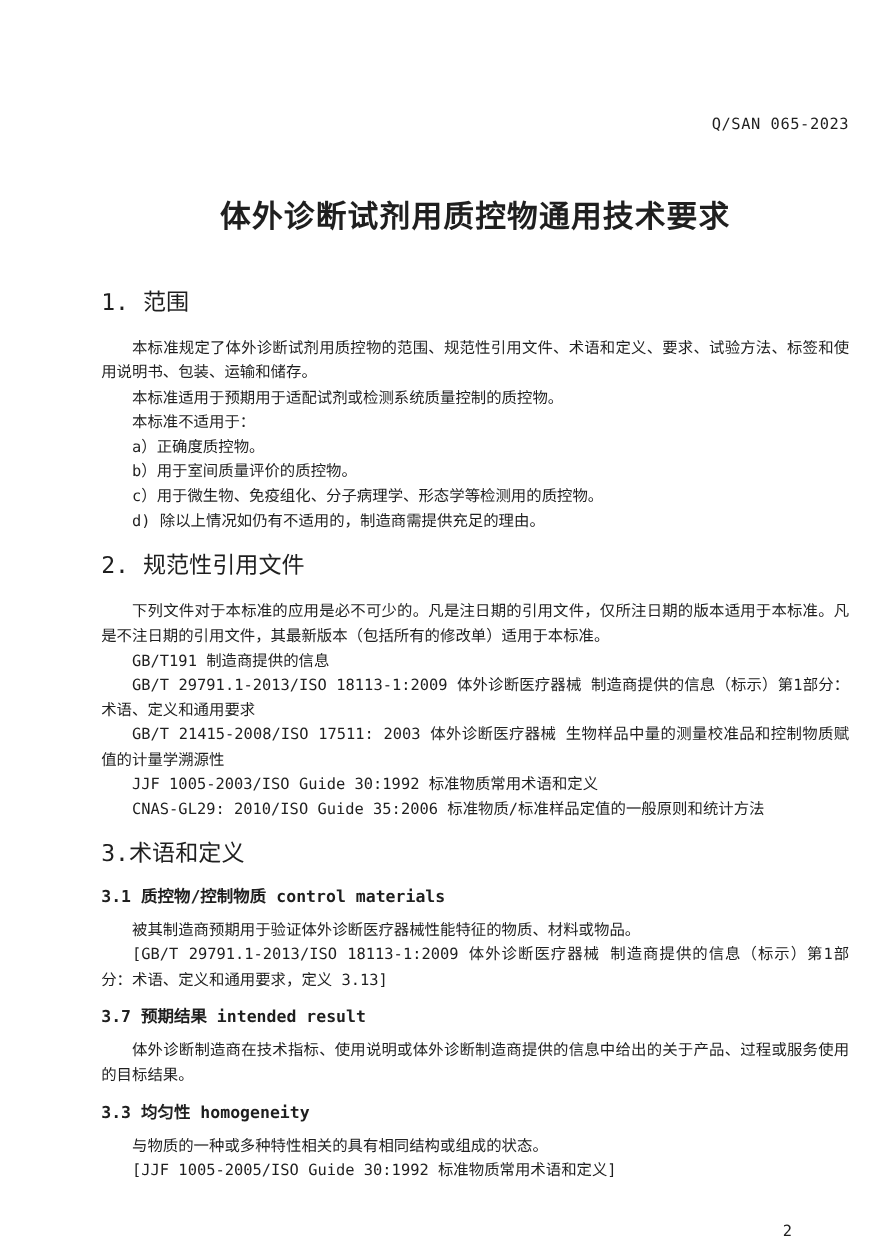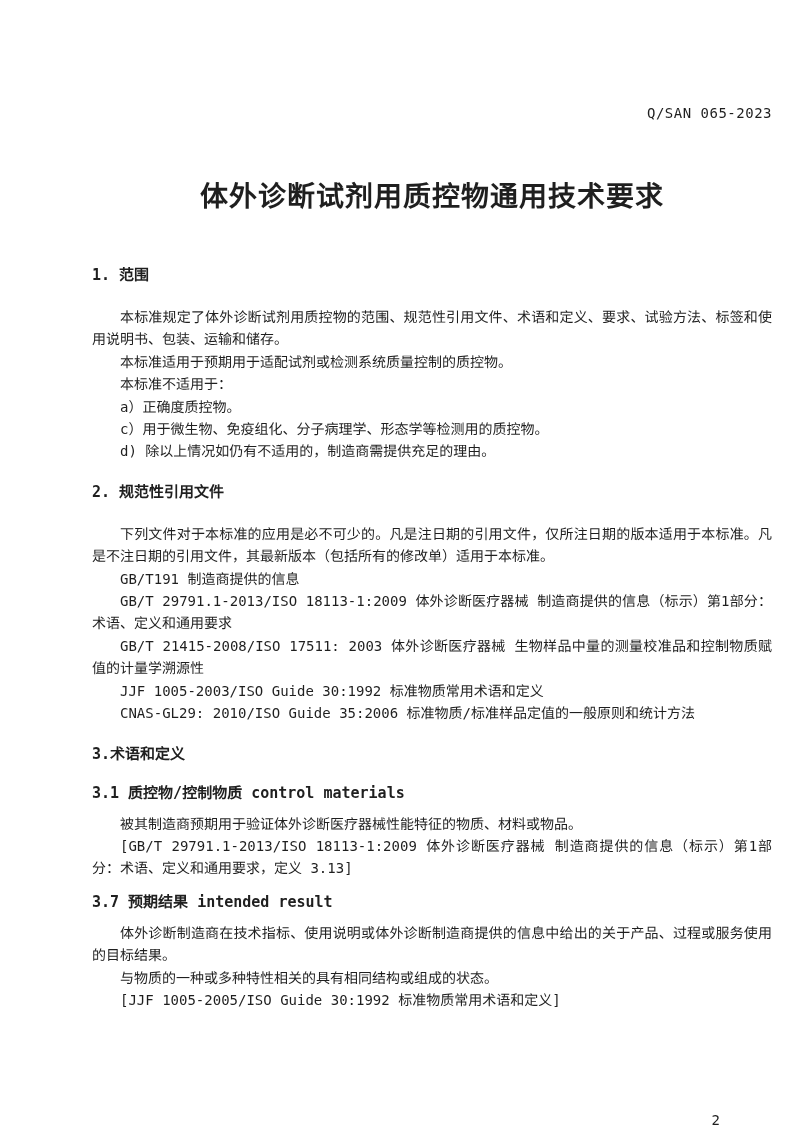--- a/index.html
+++ b/index.html
@@ -31,22 +31,22 @@
     margin: 62px 0 0 0;
     text-align: center;
     font-family: "DejaVu Sans", "Liberation Sans", sans-serif;
     font-size: 28px;
     font-weight: bold;
     line-height: 26px;
     letter-spacing: 1px;
   }
   h2.sec-heading {
     font-family: "DejaVu Sans Mono", "Liberation Sans", sans-serif;
-    font-size: 15px;
-    font-weight: bold;
+    font-size: 21px;
+    font-weight: normal;
     line-height: 18px;
     margin: 20px 0 22px 0;
   }
   h2.sec-heading.first {
     margin-top: 56px;
   }
   h3.sub-heading {
     font-family: "DejaVu Sans Mono", "Liberation Sans", sans-serif;
     font-size: 15px;
     font-weight: bold;
@@ -76,20 +76,21 @@
   </div>
 
   <h1 class="doc-title">体外诊断试剂用质控物通用技术要求</h1>
 
   <section>
     <h2 class="sec-heading first">1. 范围</h2>
     <p class="body-par">本标准规定了体外诊断试剂用质控物的范围、规范性引用文件、术语和定义、要求、试验方法、标签和使用说明书、包装、运输和储存。</p>
     <p class="body-par">本标准适用于预期用于适配试剂或检测系统质量控制的质控物。</p>
     <p class="body-par">本标准不适用于：</p>
     <p class="body-par">a）正确度质控物。</p>
+    <p class="body-par">b）用于室间质量评价的质控物。</p>
     <p class="body-par">c）用于微生物、免疫组化、分子病理学、形态学等检测用的质控物。</p>
     <p class="body-par">d) 除以上情况如仍有不适用的，制造商需提供充足的理由。</p>
   </section>
 
   <section>
     <h2 class="sec-heading">2. 规范性引用文件</h2>
     <p class="body-par">下列文件对于本标准的应用是必不可少的。凡是注日期的引用文件，仅所注日期的版本适用于本标准。凡是不注日期的引用文件，其最新版本（包括所有的修改单）适用于本标准。</p>
     <p class="body-par">GB/T191 制造商提供的信息</p>
     <p class="body-par">GB/T 29791.1-2013/ISO 18113-1:2009 体外诊断医疗器械 制造商提供的信息（标示）第1部分：术语、定义和通用要求</p>
     <p class="body-par">GB/T 21415-2008/ISO 17511: 2003 体外诊断医疗器械 生物样品中量的测量校准品和控制物质赋值的计量学溯源性</p>
@@ -105,20 +106,21 @@
       <p class="body-par">被其制造商预期用于验证体外诊断医疗器械性能特征的物质、材料或物品。</p>
       <p class="body-par">[GB/T 29791.1-2013/ISO 18113-1:2009 体外诊断医疗器械 制造商提供的信息（标示）第1部分：术语、定义和通用要求，定义 3.13]</p>
     </div>
 
     <div>
       <h3 class="sub-heading">3.7 预期结果 intended result</h3>
       <p class="body-par">体外诊断制造商在技术指标、使用说明或体外诊断制造商提供的信息中给出的关于产品、过程或服务使用的目标结果。</p>
     </div>
 
     <div>
+      <h3 class="sub-heading">3.3 均匀性 homogeneity</h3>
       <p class="body-par">与物质的一种或多种特性相关的具有相同结构或组成的状态。</p>
       <p class="body-par">[JJF 1005-2005/ISO Guide 30:1992 标准物质常用术语和定义]</p>
     </div>
   </section>
 
   <div class="page-number">2</div>
 
 </div>
 
 </body></html>

